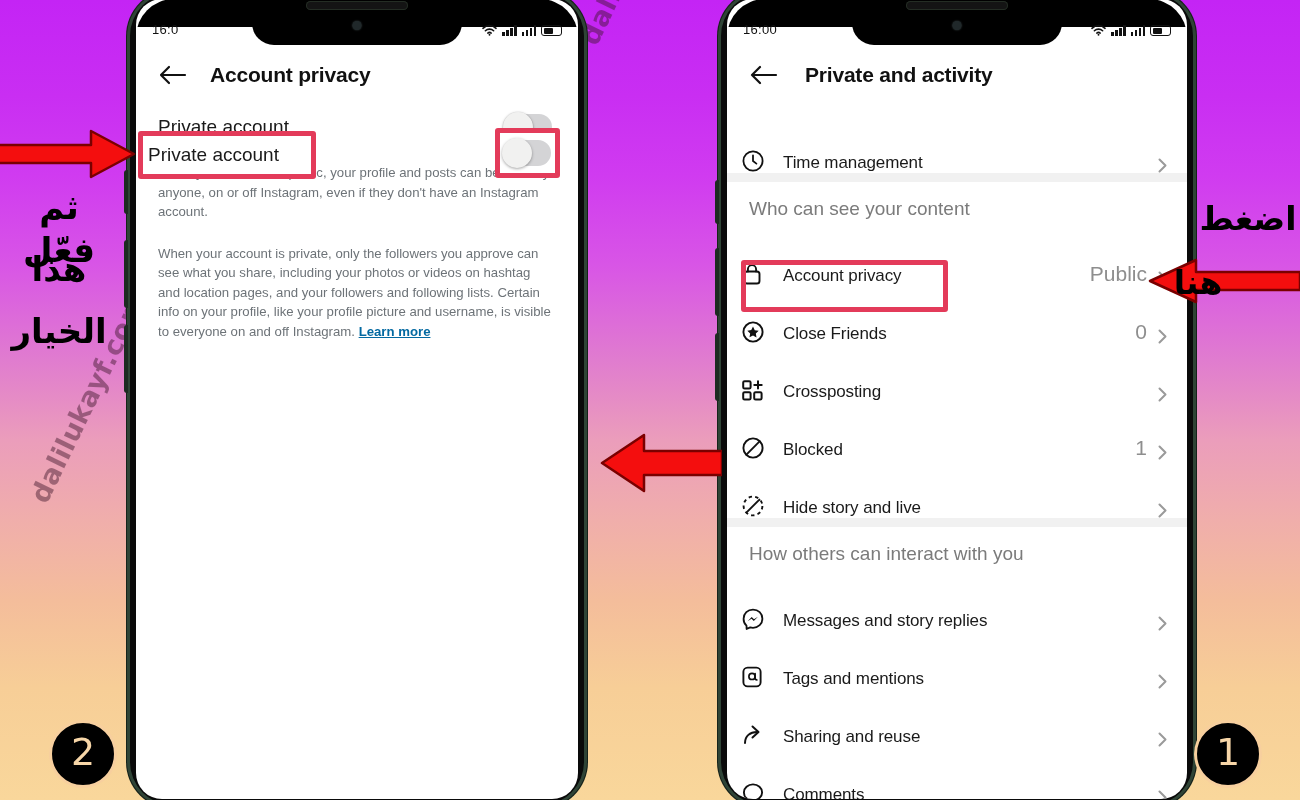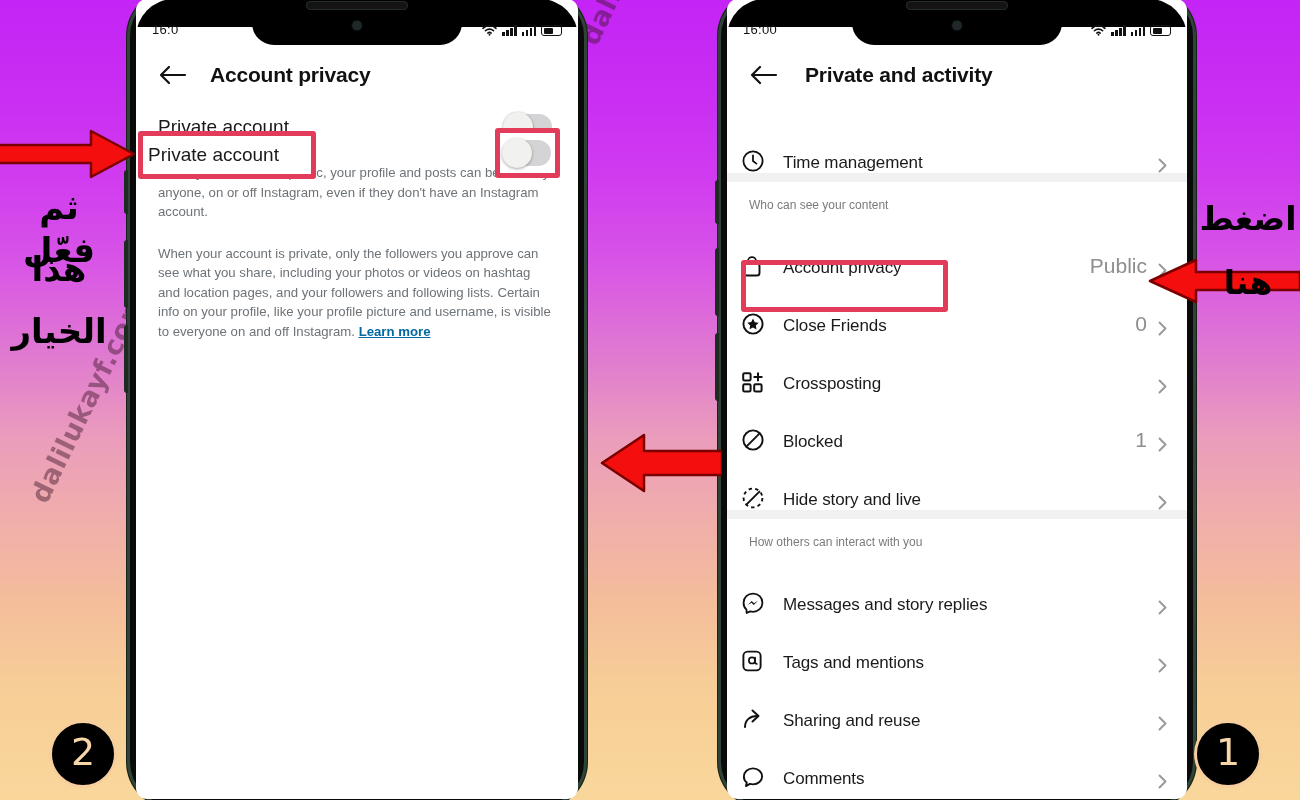--- a/index.html
+++ b/index.html
@@ -34,21 +34,21 @@
     box-shadow: inset 0 0 0 3px #2f4436, 0 0 0 1px #16231a;
     padding:9px;
   }
   .phone-left  { left:127px; width:460px; height:818px; }
   .phone-right { left:718px; width:478px; height:818px; }
 
   .screen {
     position:relative;
     width:100%; height:100%;
     background:#fff;
-    border-radius:11px;
+    border-radius:26px;
     overflow:hidden;
   }
 
   
   .statusbar {
     position:relative;
     height:46px;
     background:#000;
     color:#fff;
     display:flex; align-items:flex-end; justify-content:space-between;
@@ -128,21 +128,21 @@
     padding:0 20px 0 14px;
     height:58px;
   }
   .srow .ic { width:30px; flex:0 0 auto; display:flex; align-items:center; justify-content:flex-start; }
   .srow .lbl { flex:1 1 auto; font-size:17px; color:#1a1a1a; margin-left:12px; letter-spacing:-0.1px; }
   .srow .val { font-size:21px; color:#8e8e8e; margin-right:11px; }
   .chev { width:9px; height:15px; flex:0 0 auto; }
   .chev path { stroke:#9a9a9a; stroke-width:2; fill:none; stroke-linecap:round; stroke-linejoin:round; }
 
   .sect-sep { height:9px; background:#f1f1f1; }
-  .sect-title { padding:16px 22px 8px 22px; font-size:12px; color:#7b7b7b; }
+  .sect-title { padding:16px 22px 8px 22px; font-size:19px; color:#7b7b7b; }
 
   
   .redbox {
     position:absolute; border:5px solid #e33b5a; border-radius:3px;
     pointer-events:none; z-index:30;
   }
   .redbox.white { background:#fff; }
 
   .arrow { position:absolute; z-index:35; }
 
@@ -444,20 +444,20 @@
 
 <svg class="arrow" style="left:1148px; top:258px;" width="152" height="46" viewBox="0 0 152 46">
   <path d="M152 14 H48 V2 L2 23 L48 44 V32 H152 Z" fill="#f40e0e" stroke="#7a0000" stroke-width="2.5" stroke-linejoin="round"></path>
 </svg>
 
 <div class="arabic" style="left:-2px; top:186px; width:122px; font-size:34px;">ثم فعّل</div>
 <div class="arabic" style="left:-2px; top:248px; width:122px; font-size:34px;">هذا</div>
 <div class="arabic" style="left:-2px; top:310px; width:122px; font-size:34px;">الخيار</div>
 
 <div class="arabic" style="left:1196px; top:198px; width:104px; font-size:33px;">اضغط</div>
-<div class="arabic" style="left:1196px; top:262px; width:104px; font-size:33px;">هنا</div>
+<div class="arabic" style="left:1146px; top:262px; width:104px; font-size:33px;">هنا</div>
 
 <div class="numcircle" style="left:52px; top:723px;">
   <span>2</span>
 </div>
 <div class="numcircle" style="left:1197px; top:723px;">
   <span>1</span>
 </div>
 
 </body></html>

